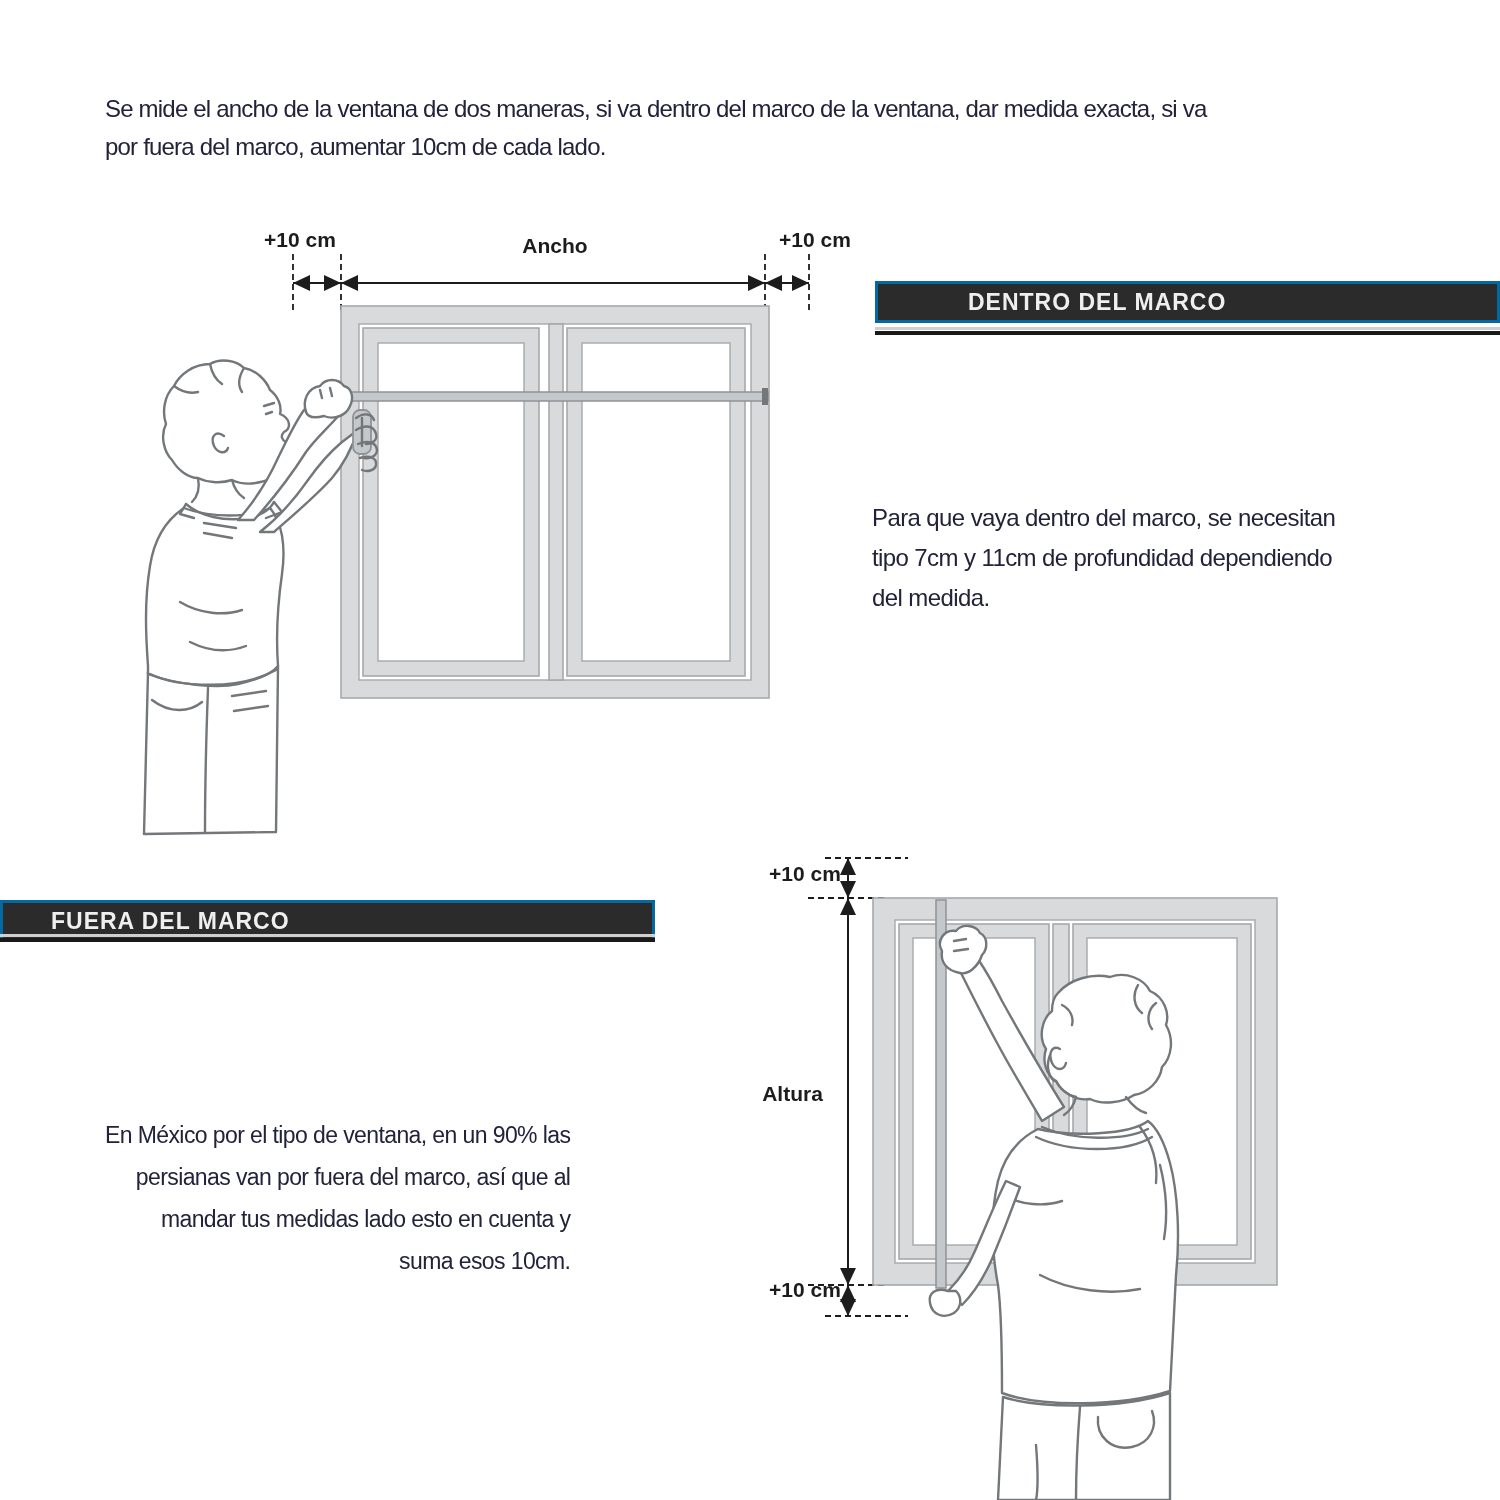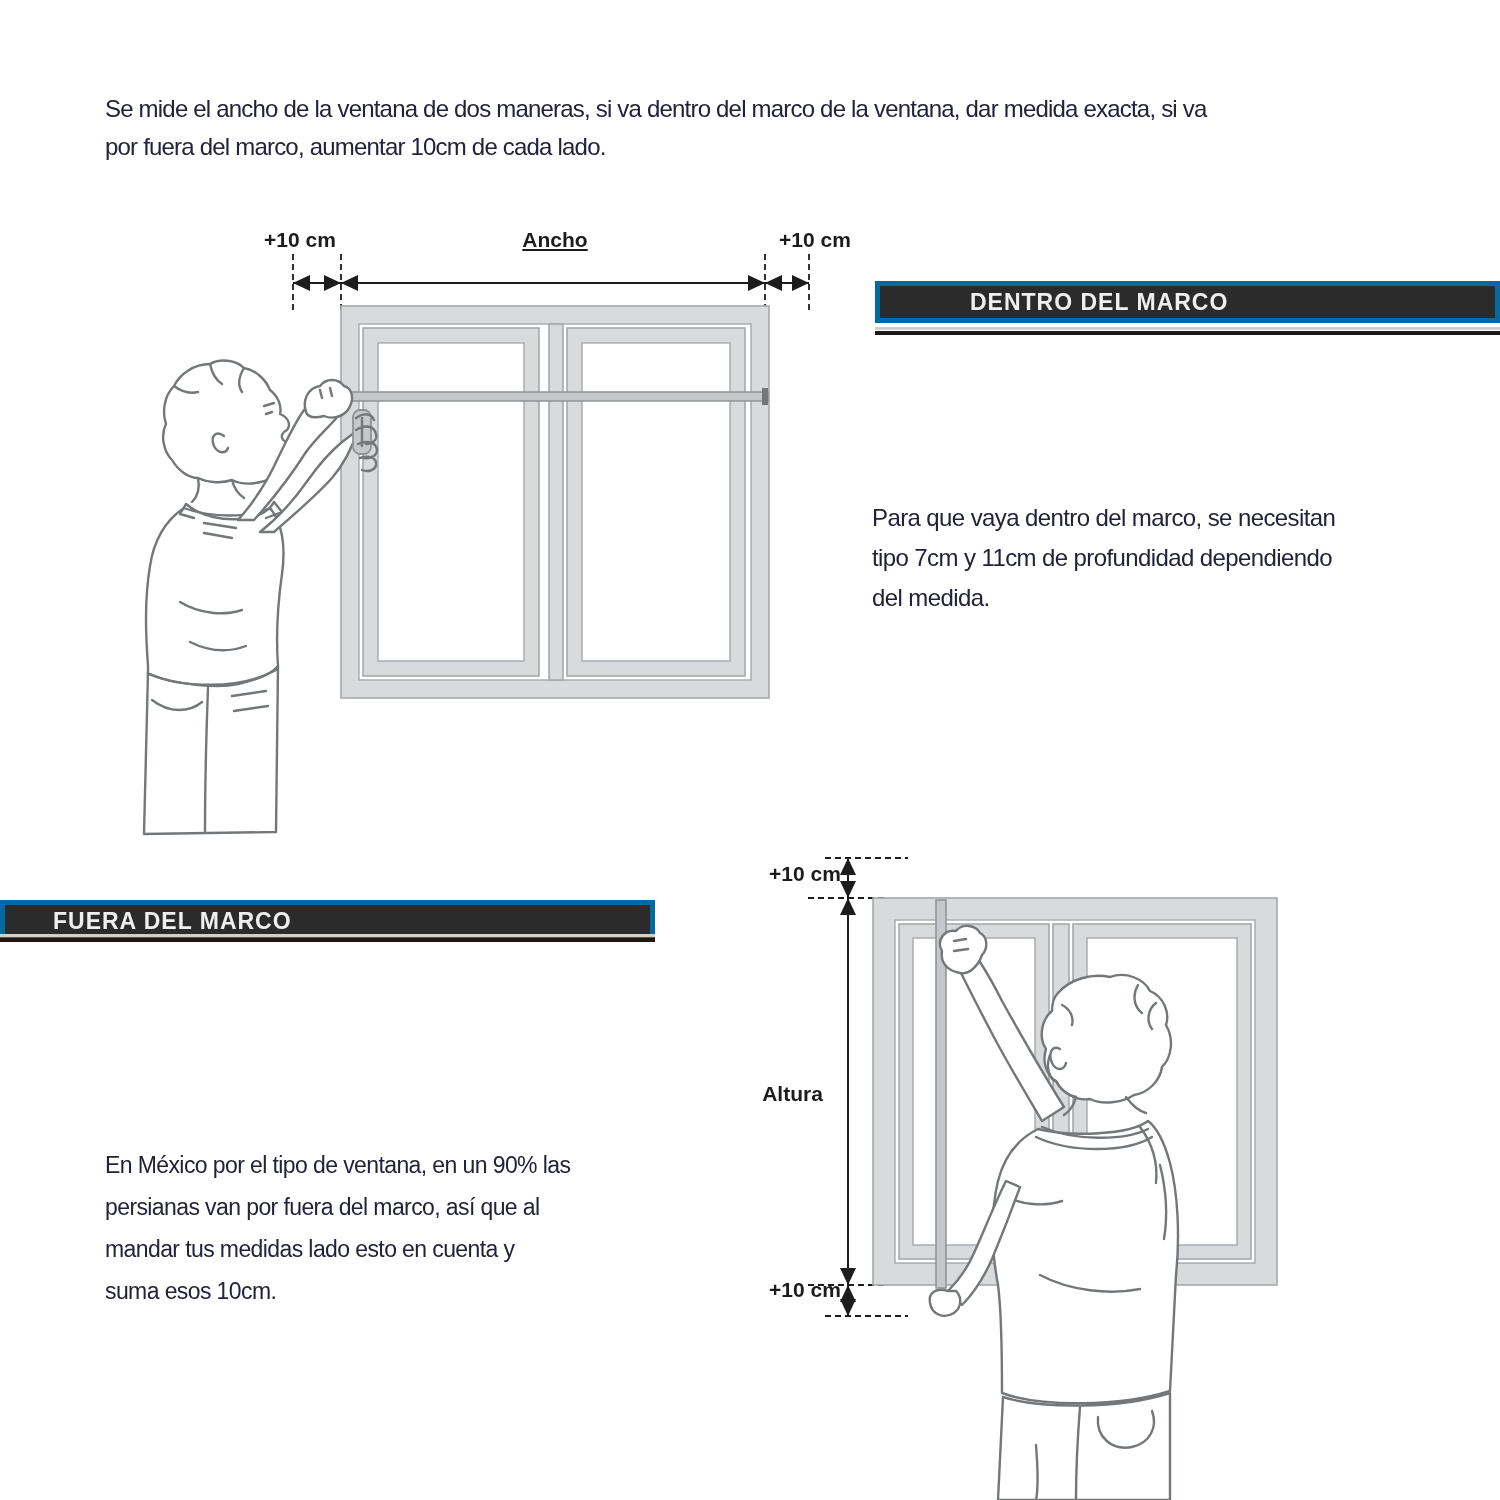--- a/index.html
+++ b/index.html
@@ -5,25 +5,25 @@
   html,body{margin:0;padding:0;background:#fff;}
   .stage{
     position:relative;width:1500px;height:1500px;overflow:hidden;
     background:var(--page-bg,#fff);
     font-family:"Liberation Sans", sans-serif;
   }
   .copy{position:absolute;color:var(--text,#22223a);font-weight:normal;white-space:nowrap;}
   .copy div{white-space:nowrap;}
   .intro{left:105px;top:90px;font-size:24px;line-height:38px;letter-spacing:-0.8px;}
   .para-dentro{left:872px;top:498px;font-size:24px;line-height:40px;letter-spacing:-0.6px;}
-  .para-fuera{left:105px;top:1144px;font-size:23px;line-height:42px;letter-spacing:-0.6px;}
+  .para-fuera{left:105px;top:1114px;font-size:23px;line-height:42px;letter-spacing:-0.6px;text-align:right;}
 
   .banner{
     position:absolute;height:42px;box-sizing:border-box;
-    background:var(--banner-bg,#2b2b2b);border:5px solid #0369a1;
+    background:var(--banner-bg,#2b2b2b);border:3px solid #0369a1;
     display:flex;align-items:center;
     color:var(--banner-text,#efefef);font-weight:bold;font-size:23px;letter-spacing:1px;
     white-space:nowrap;
   }
   .banner-dentro{left:875px;top:281px;width:625px;padding-left:90px;}
   .banner-fuera{left:0;top:888px;width:655px;padding-left:48px;margin-top:12px;}
   .banner-underline{position:absolute;}
   .banner-underline .line-light{height:3px;background:var(--banner-line-light,#cfcfcf);}
   .banner-underline .line-dark{height:4px;background:var(--banner-line-dark,#191919);margin-top:1px;}
   .ul-dentro{left:875px;top:327px;width:625px;}
@@ -121,21 +121,21 @@
         <rect class="skcase" x="233" y="188" width="18" height="44" rx="7"></rect>
         <path class="sk" d="M242,196 L242,224"></path>
         <path class="sk" d="M236,196 C244,190 252,192 254,198"></path>
         <path class="sk" d="M236,208 C246,202 254,204 256,212 C258,218 252,222 246,222"></path>
         <path class="sk" d="M238,222 C248,218 256,220 257,228 C257,234 250,237 244,236"></path>
         <path class="sk" d="M240,236 C250,233 257,236 256,243 C255,249 247,250 242,248"></path>
       </g>
     </svg>
 
     <div class="dim-label" style="left:125px;top:6px;width:110px;">+10 cm</div>
-    <div class="dim-label" style="left:375px;top:6px;width:120px;text-decoration:underline;">Ancho</div>
+    <div class="dim-label" style="left:375px;top:12px;width:120px;">Ancho</div>
     <div class="dim-label" style="left:640px;top:6px;width:110px;">+10 cm</div>
   </div>
 
   <div class="banner banner-dentro">
     <span>DENTRO DEL MARCO</span>
   </div>
   <div class="banner-underline ul-dentro">
     <div class="line-light"></div>
     <div class="line-dark"></div>
   </div>

